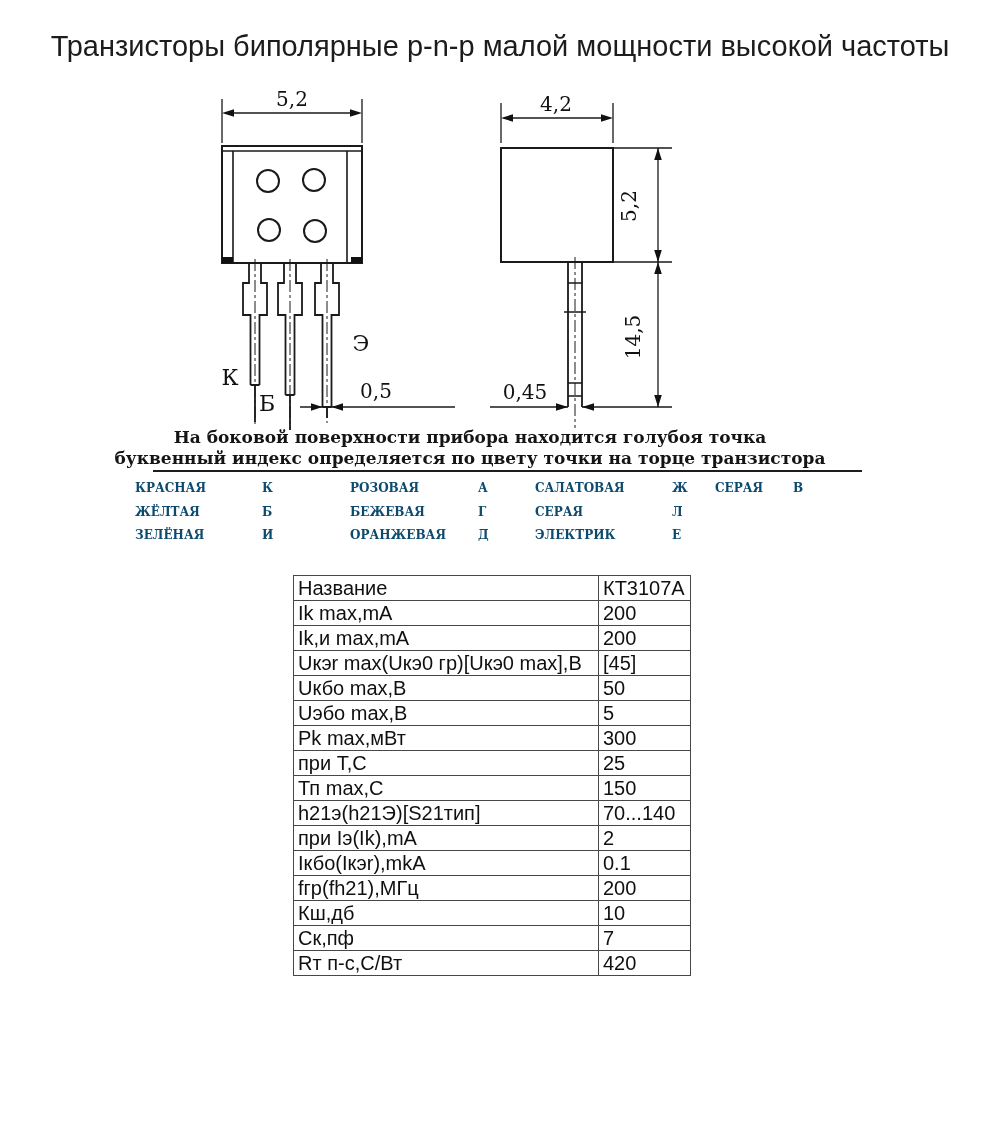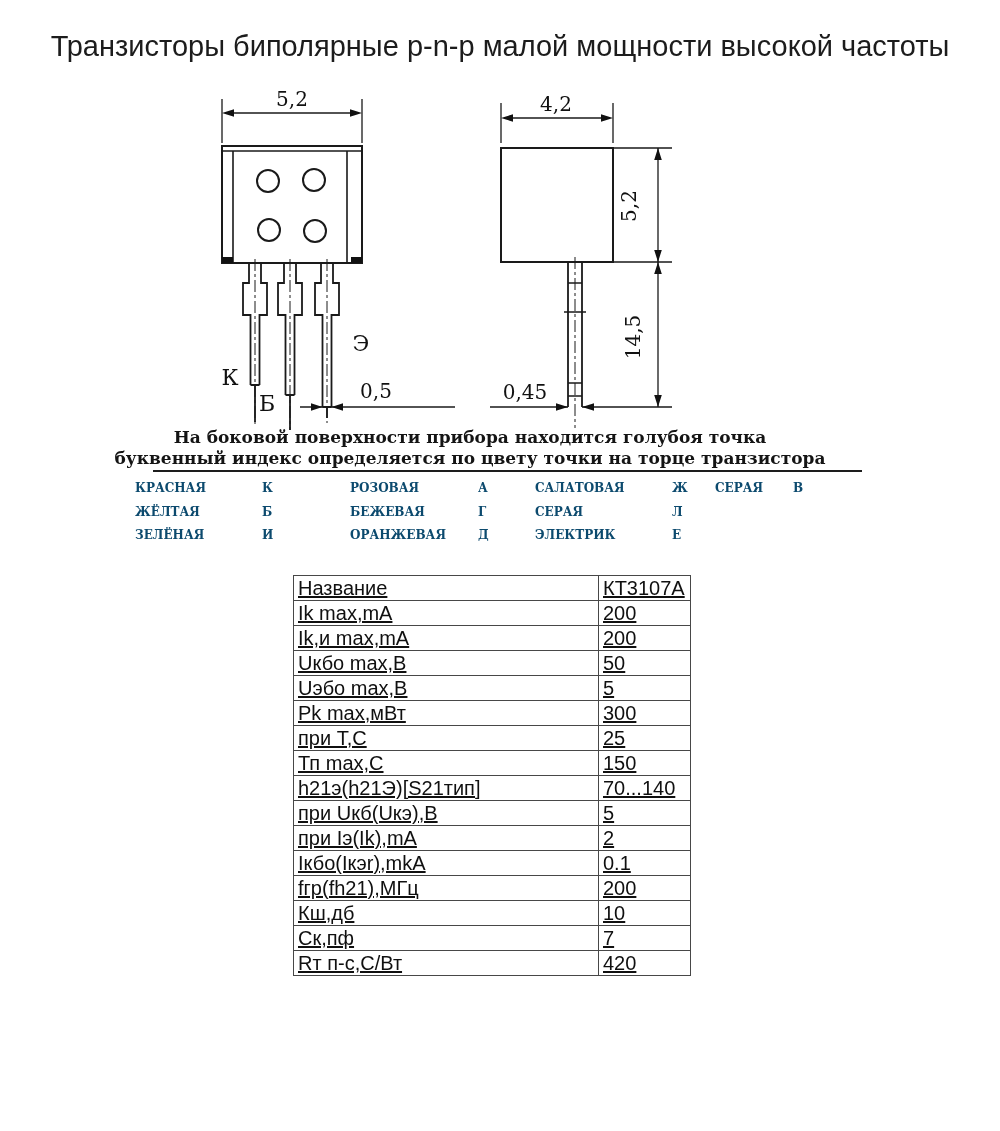--- a/index.html
+++ b/index.html
@@ -16,21 +16,21 @@
   #note2{top:448px;}
   .rule{position:absolute;left:153px;top:470px;width:709px;height:2px;background:#1d1d1d;}
   .colorgrid{position:absolute;left:135px;top:477px;display:grid;
              grid-template-columns:127px 88px 128px 57px 137px 43px 78px 60px;
              grid-auto-rows:23.5px;
              font-family:"DejaVu Serif",serif;font-weight:bold;font-size:12px;color:#0c4a6e;}
   .colorgrid span{display:block;line-height:23.5px;}
   .spec{position:absolute;left:293px;top:575px;border-collapse:collapse;
         font-size:20px;color:#101010;}
   .spec td{border:1.5px solid #474747;height:24.1px;padding:0 2px 0 4px;
-           white-space:nowrap;overflow:hidden;box-sizing:border-box;line-height:24px;text-decoration:underline;}
+           white-space:nowrap;overflow:hidden;box-sizing:border-box;line-height:24px;}
   .spec td.c1{width:305px;min-width:305px;max-width:305px;}
   .spec td.c2{width:92px;min-width:92px;max-width:92px;}
 </style>
 </head>
 <body>
 
 <div id="page">
 
   <div class="title">Транзисторы биполярные p-n-p малой мощности высокой частоты</div>
 
@@ -140,20 +140,24 @@
       </tr>
       <tr>
         <td class="c1">Ik max,mA</td>
         <td class="c2">200</td>
       </tr>
       <tr>
         <td class="c1">Ik,и max,mA</td>
         <td class="c2">200</td>
       </tr>
       <tr>
+        <td class="c1">Uкэr max(Uкэ0 гр)[Uкэ0 max],В</td>
+        <td class="c2">[45]</td>
+      </tr>
+      <tr>
         <td class="c1">Uкбо max,В</td>
         <td class="c2">50</td>
       </tr>
       <tr>
         <td class="c1">Uэбо max,В</td>
         <td class="c2">5</td>
       </tr>
       <tr>
         <td class="c1">Pk max,мВт</td>
         <td class="c2">300</td>
@@ -164,24 +168,20 @@
       </tr>
       <tr>
         <td class="c1">Тп max,С</td>
         <td class="c2">150</td>
       </tr>
       <tr>
         <td class="c1">h21э(h21Э)[S21тип]</td>
         <td class="c2">70...140</td>
       </tr>
       <tr>
-        <td class="c1">при Uкб(Uкэ),В</td>
-        <td class="c2">5</td>
-      </tr>
-      <tr>
         <td class="c1">при Iэ(Ik),mA</td>
         <td class="c2">2</td>
       </tr>
       <tr>
         <td class="c1">Iкбо(Iкэr),mkA</td>
         <td class="c2">0.1</td>
       </tr>
       <tr>
         <td class="c1">fгр(fh21),МГц</td>
         <td class="c2">200</td>

